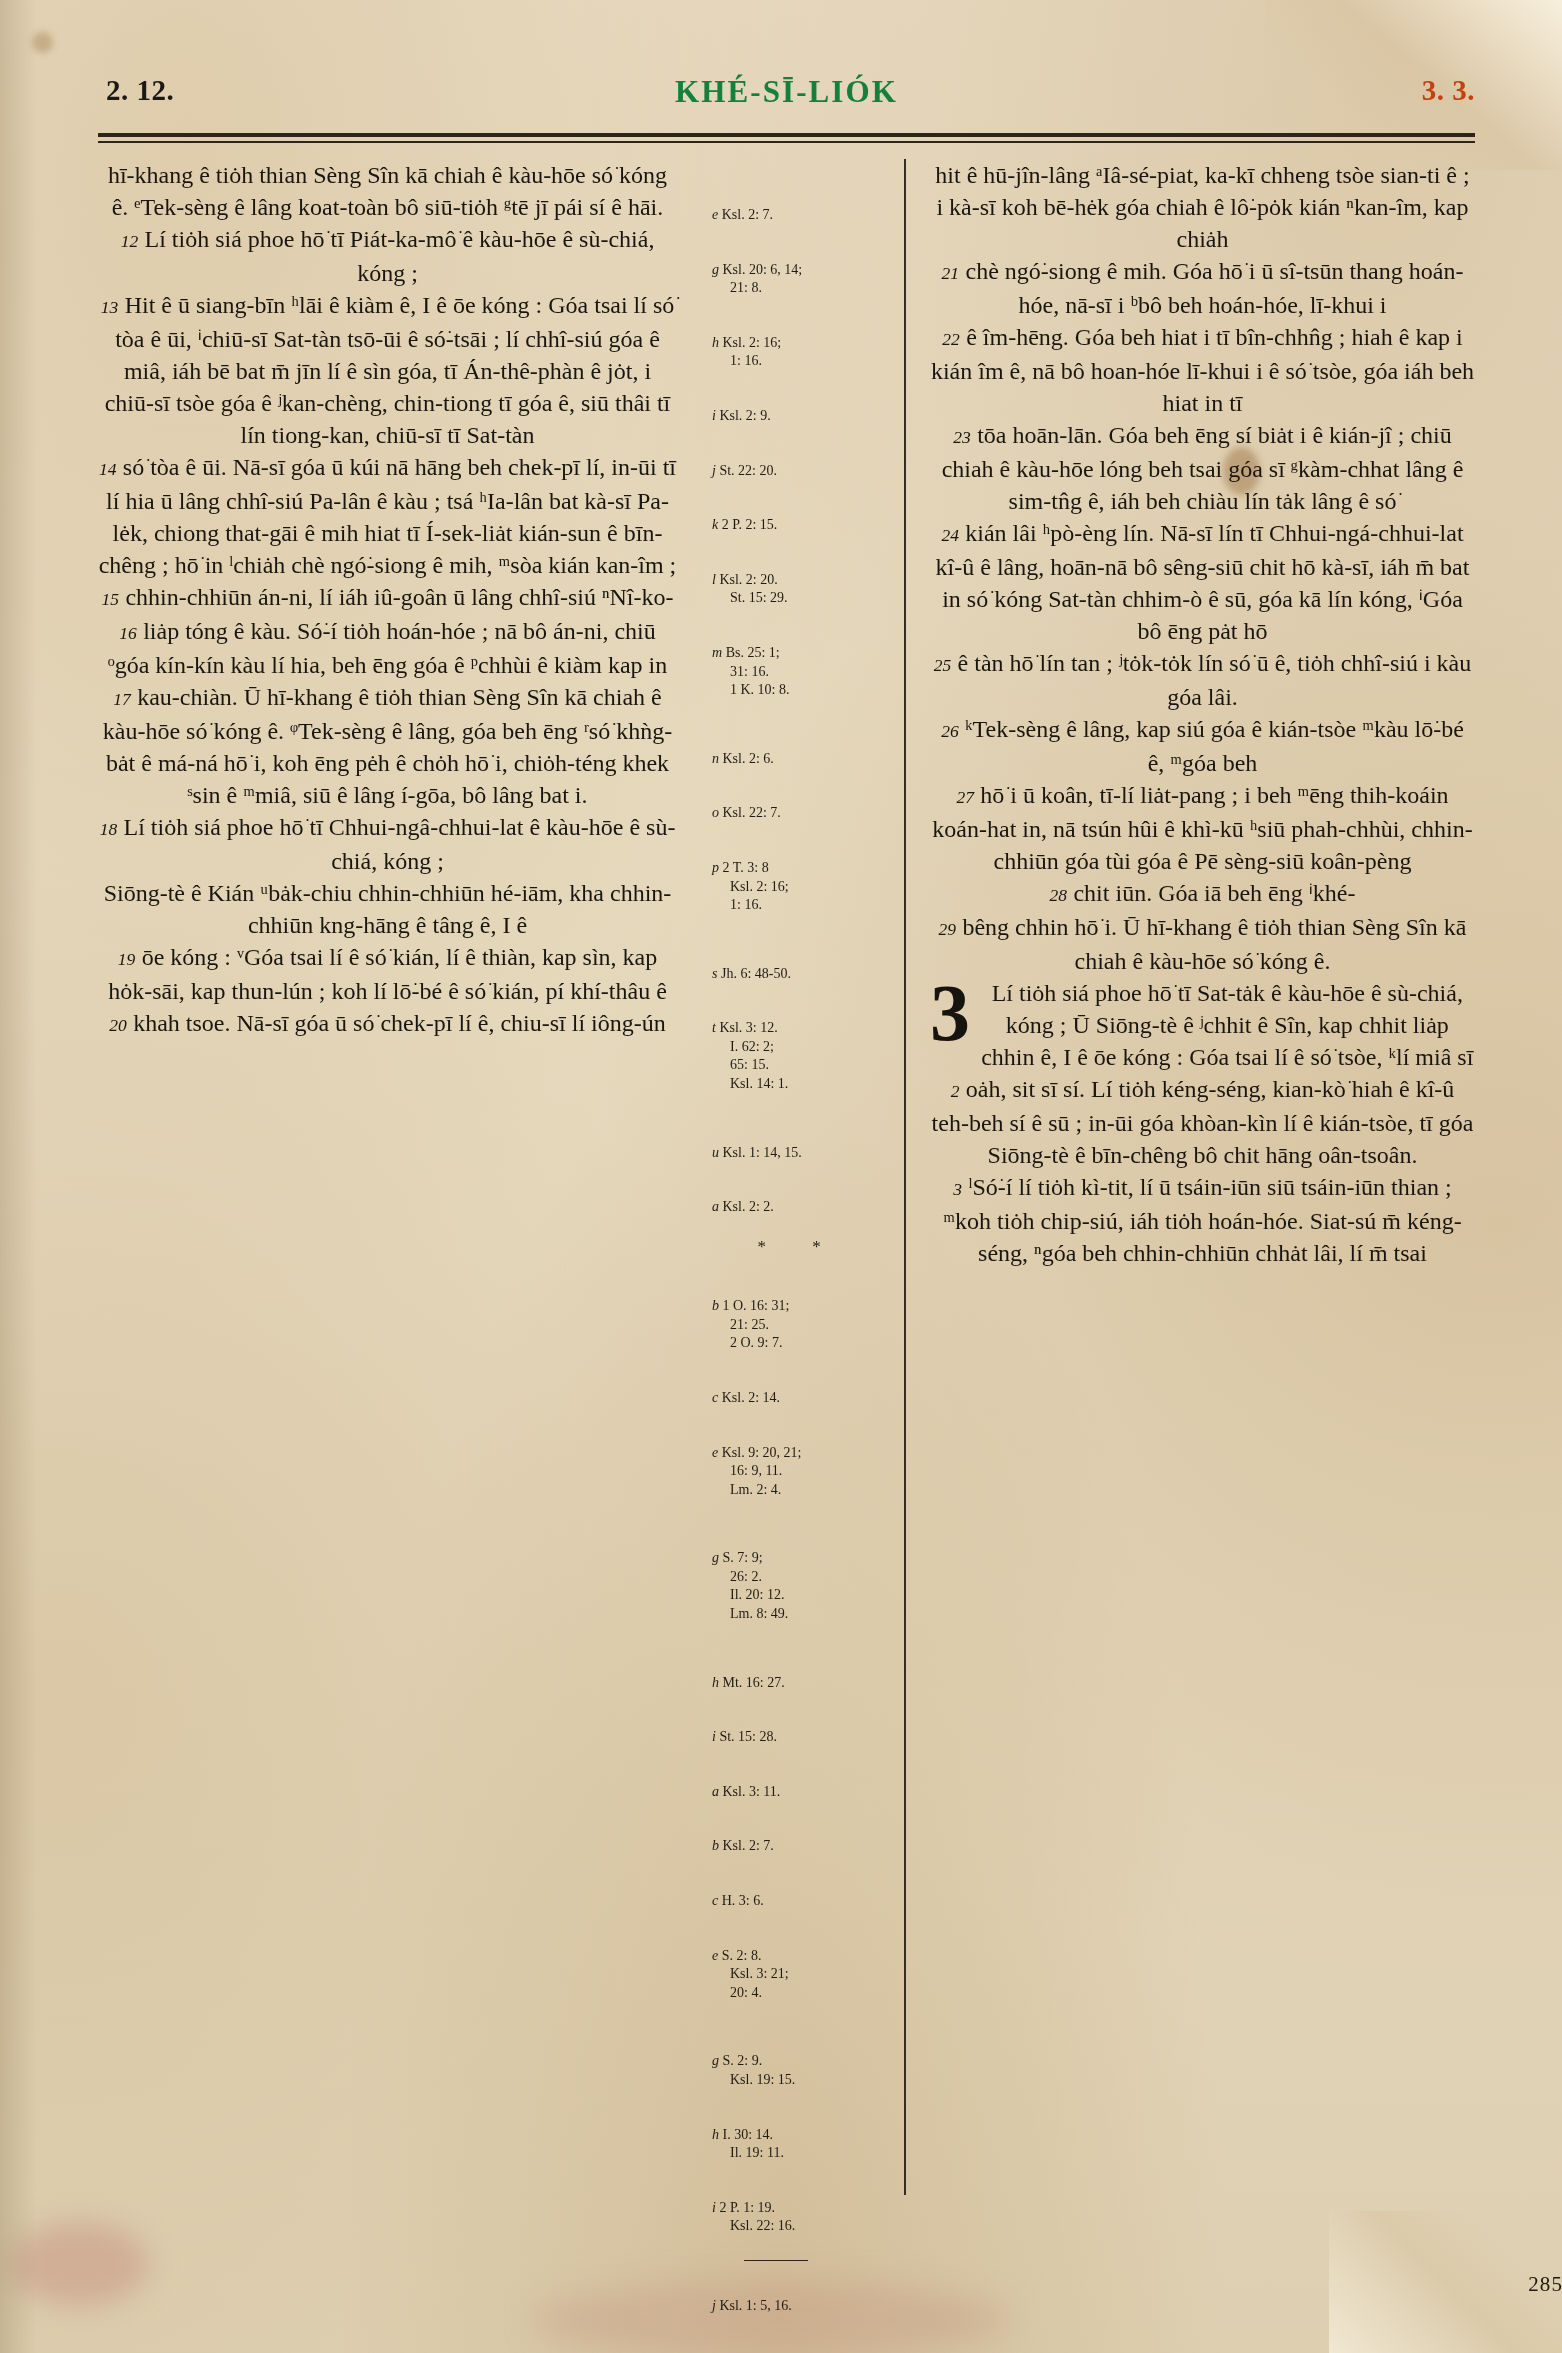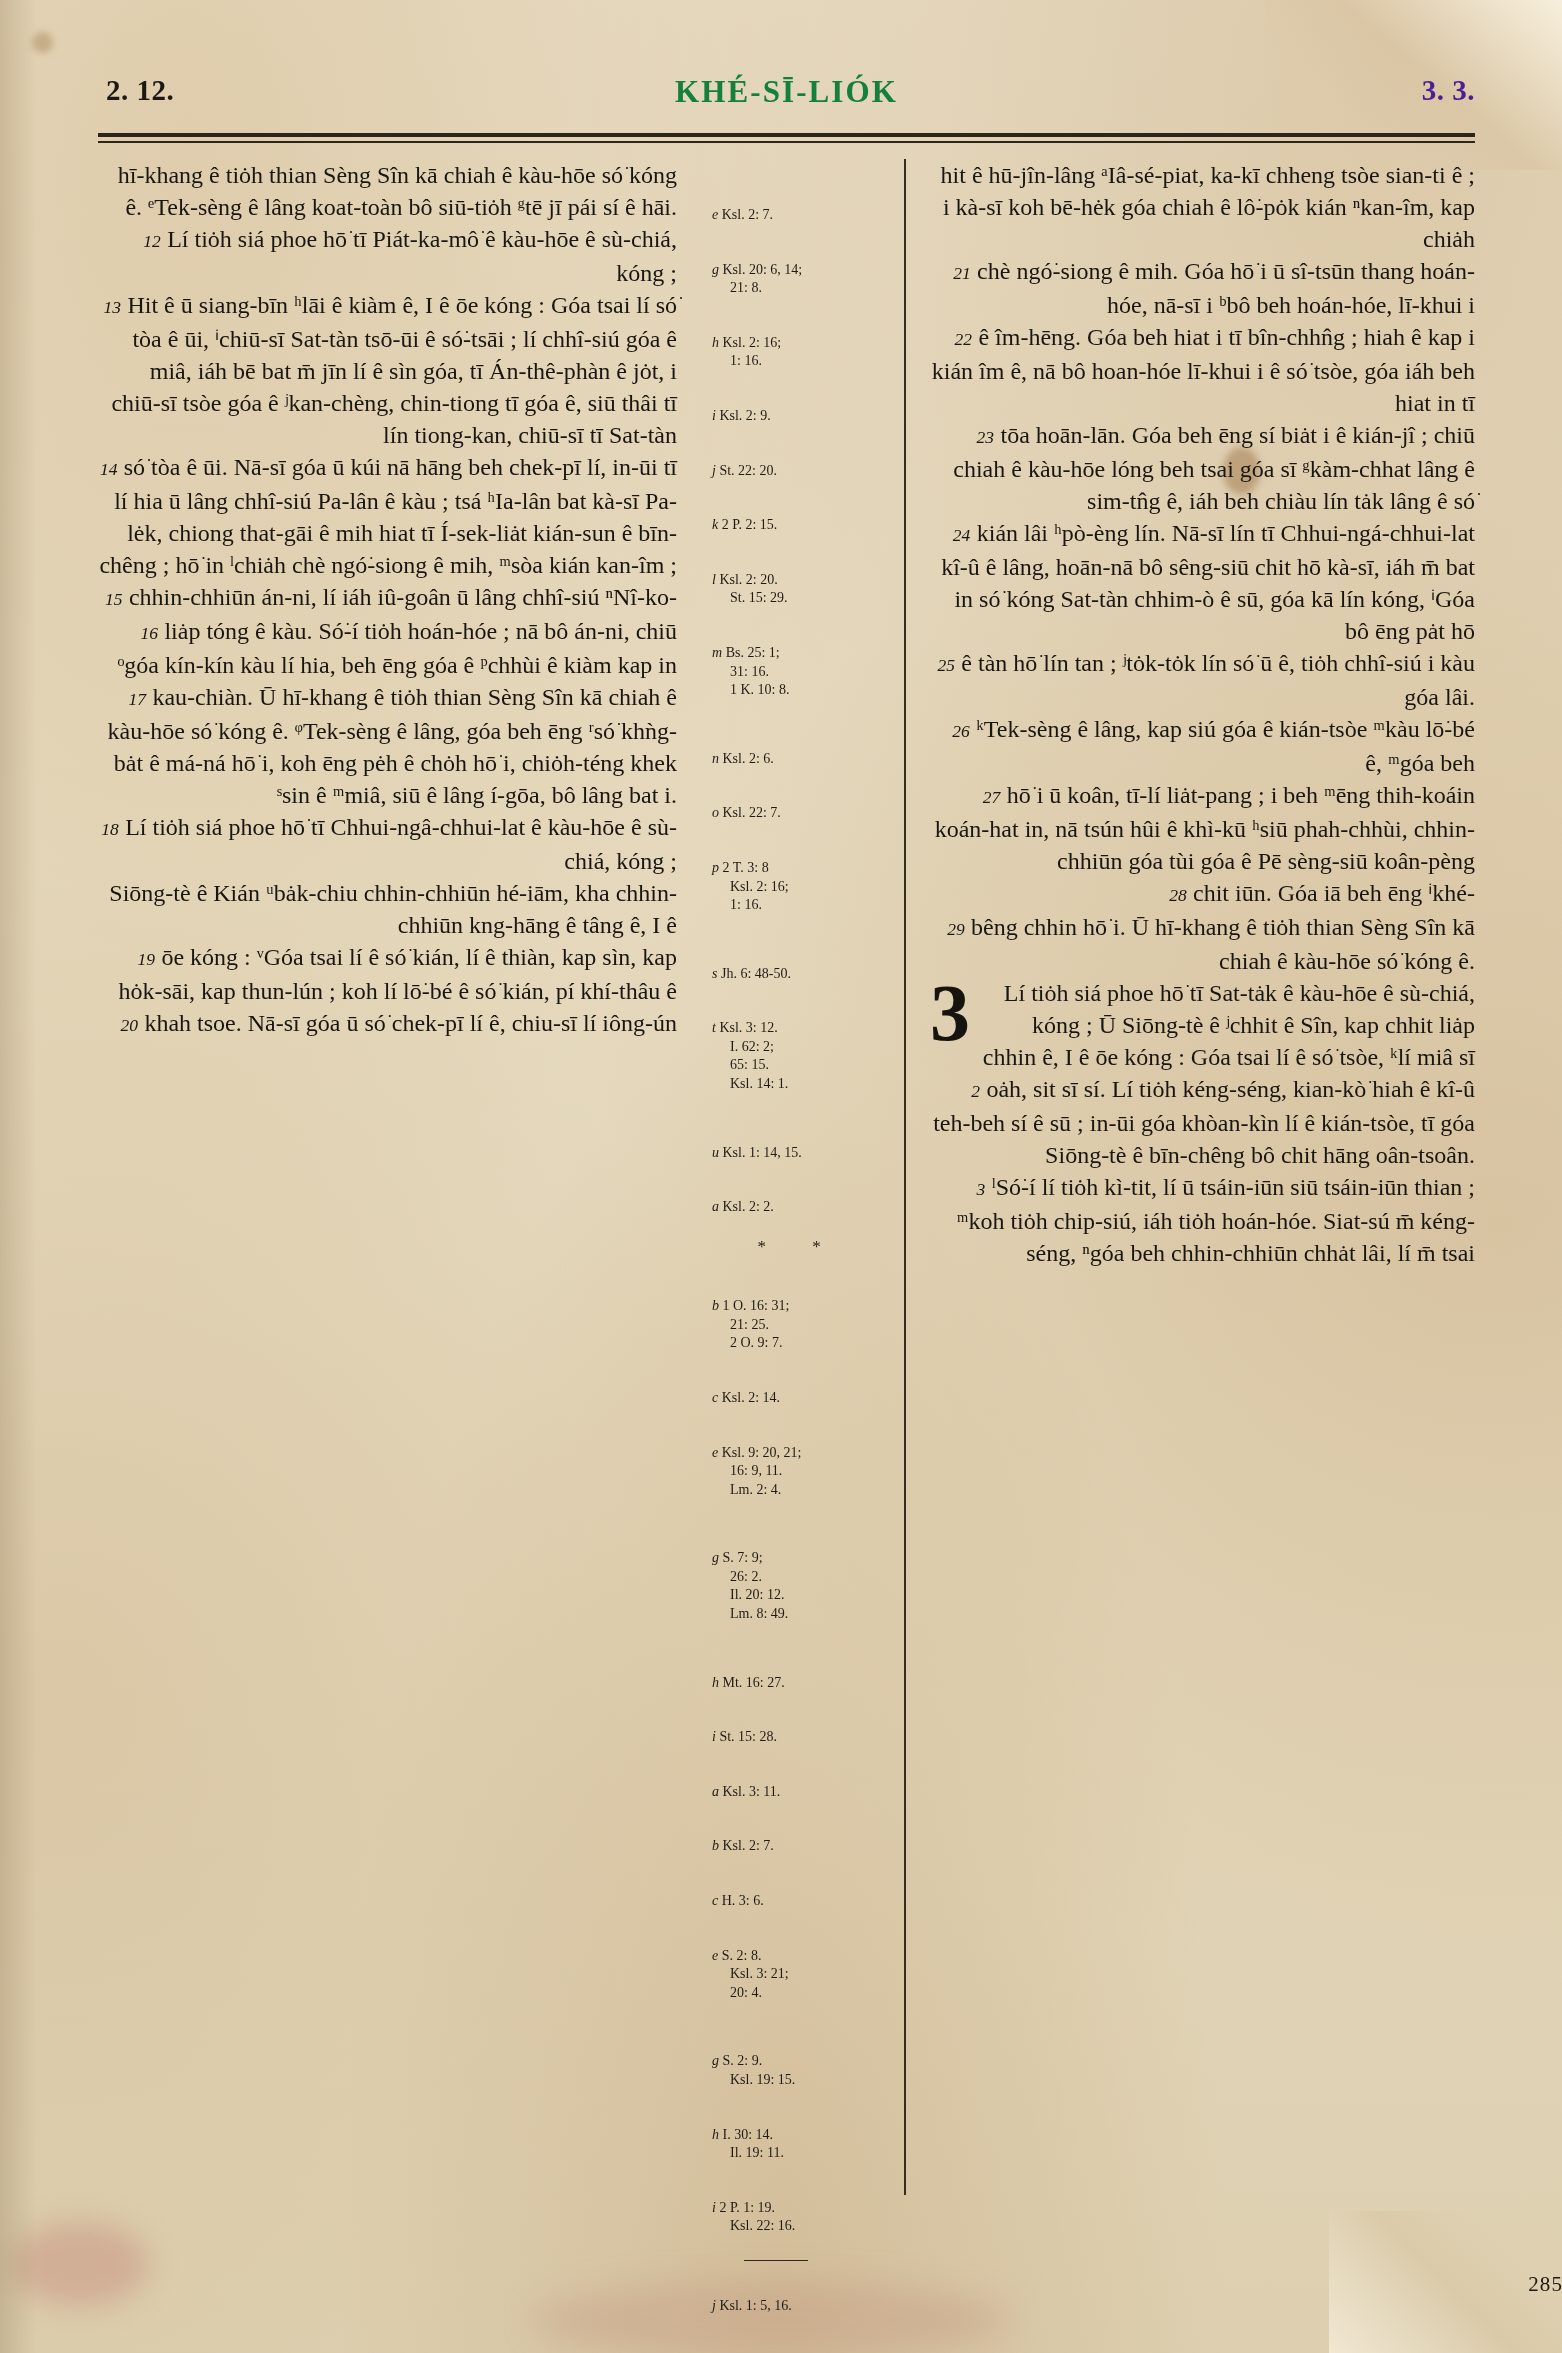--- a/index.html
+++ b/index.html
@@ -30,34 +30,34 @@
     left:0;top:0;right:0;bottom:0;
   }
 
   
   .header{
     position:absolute;left:98px;top:69px;width:1377px;
     height:58px;
   }
   .hdr-left{position:absolute;left:8px;top:5.3px;font-size:29px;font-weight:bold;letter-spacing:0.5px;color:#1c1913;}
   .hdr-center{position:absolute;left:0;right:0;top:5.3px;text-align:center;font-size:31px;font-weight:bold;letter-spacing:2.1px;color:#15803d;}
-  .hdr-right{position:absolute;right:0;top:5.3px;font-size:29px;font-weight:bold;letter-spacing:0.5px;color:#4c1d95;}
+  .hdr-right{position:absolute;right:0;top:5.3px;font-size:29px;font-weight:bold;letter-spacing:0.5px;color:#c2410c;}
 
   .rule{position:absolute;left:98px;width:1377px;background:#2b2619;}
   .rule1{top:133px;height:3.7px;}
   .rule2{top:141px;height:2.1px;}
 
   
   .col{
     position:absolute;
     top:159px;
     font-size:24px;
     line-height:32px;
     color:#191610;
-    text-align:right;
+    text-align:center;
   }
   .col-left{left:98px;width:579px;}
   .col-right{left:930px;width:545px;}
 
   .col-notes{
     position:absolute;
     left:712px;top:170px;width:175px;
     font-size:14px;line-height:18.6px;color:#201c14;
   }
   .divider{

